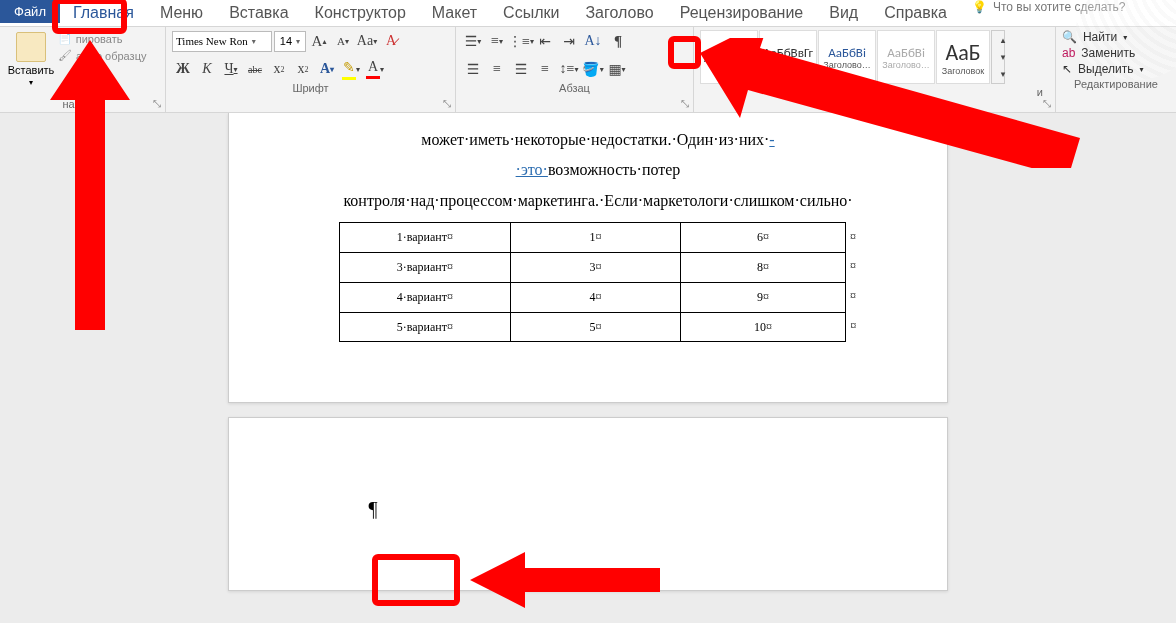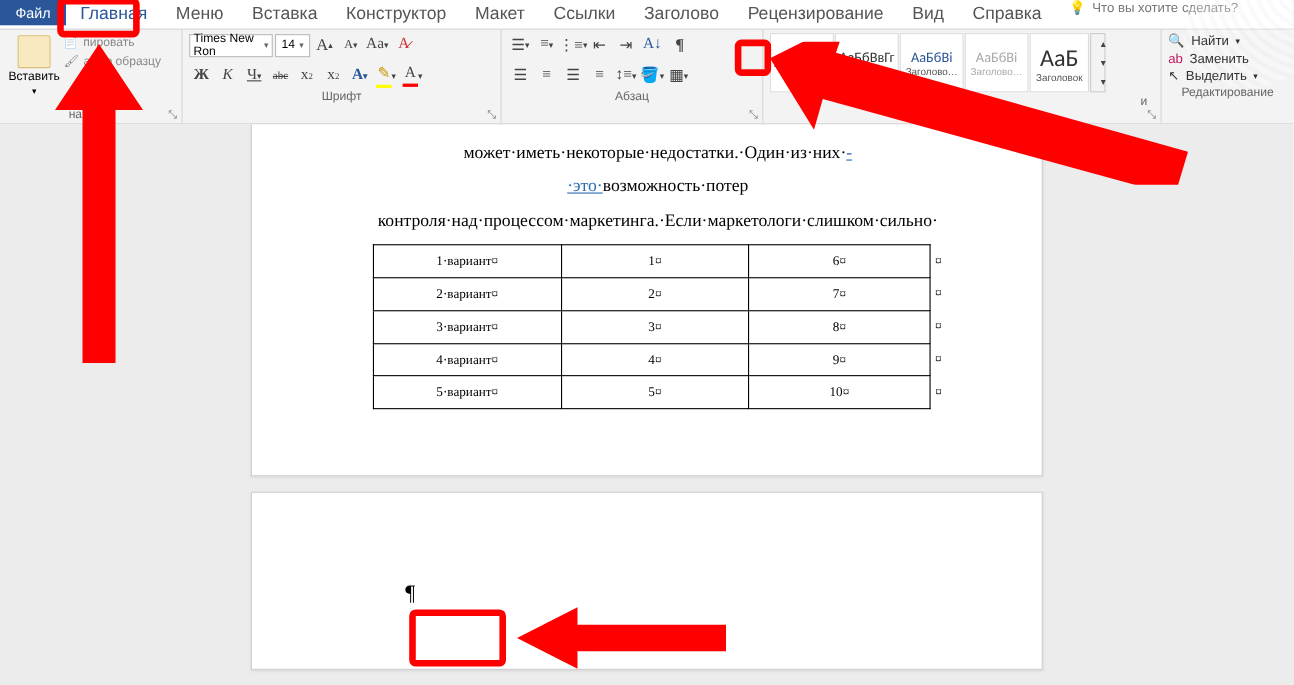--- a/index.html
+++ b/index.html
@@ -18,21 +18,21 @@
 .group-body { flex: 1; display: flex; align-items: flex-start; gap: 2px; }
 .group-label { text-align: center; color: #666; font-size: 11px; padding: 2px 0 2px 0; }
 .big-btn { display: flex; flex-direction: column; align-items: center; gap: 2px; padding: 2px 4px; width: 50px; }
 .big-icon { width: 30px; height: 30px; background: #f8e9c1; border: 1px solid #d9c07a; border-radius: 2px; position: relative; }
 .clipboard-side { display: flex; flex-direction: column; gap: 4px; padding-top: 2px; font-size: 11px; color: #888; }
 .clipboard-side .row { display: flex; align-items: center; gap: 4px; }
 
 .font-row1 { display: flex; gap: 2px; align-items: center; }
 .select { background: #fff; border: 1px solid #bbb; height: 21px; font-size: 11px; display: flex; align-items: center; padding: 0 3px; }
 .select .dd { margin-left: 4px; font-size: 8px; color: #666; }
-.sel-font { width: 76px; }
+.sel-font { width: 100px; font-family: Liberation Serif, serif; }
 .sel-size { width: 32px; justify-content: center; }
 .ibtn { width: 22px; height: 22px; display: flex; align-items: center; justify-content: center; color: #444; font-family: "Times New Roman", serif; font-size: 14px; }
 .font-row2 { display: flex; gap: 2px; align-items: center; margin-top: 6px; }
 .ibtn sup { font-size: 8px; }
 .ibtn.bold { font-weight: bold; }
 .ibtn.ital { font-style: italic; }
 .ibtn.und { text-decoration: underline; }
 .ibtn.strike { text-decoration: line-through; }
 .colorbar { display: block; width: 14px; height: 3px; margin-top: 1px; }
 
@@ -264,26 +264,20 @@
   <div class="page">
     <div class="content">
       <div><span>может·иметь·некоторые·недостатки.·Один·из·них·</span><span class="u">-·это·</span><span>возможность·потер</span></div>
       <div>контроля·над·процессом·маркетинга.·Если·маркетологи·слишком·сильно·</div>
       <table class="tbl">
         <tbody id="tbl-body">
             <tr>
               <td>1·вариант¤</td>
               <td>1¤</td>
               <td>6¤</td>
-              <td style="border: none; width: 10px; padding: 3px 0px 3px 4px;">¤</td>
-            </tr>
-            <tr>
-              <td>2·вариант¤</td>
-              <td>2¤</td>
-              <td>7¤</td>
               <td style="border: none; width: 10px; padding: 3px 0px 3px 4px;">¤</td>
             </tr>
             <tr>
               <td>3·вариант¤</td>
               <td>3¤</td>
               <td>8¤</td>
               <td style="border: none; width: 10px; padding: 3px 0px 3px 4px;">¤</td>
             </tr>
             <tr>
               <td>4·вариант¤</td>

